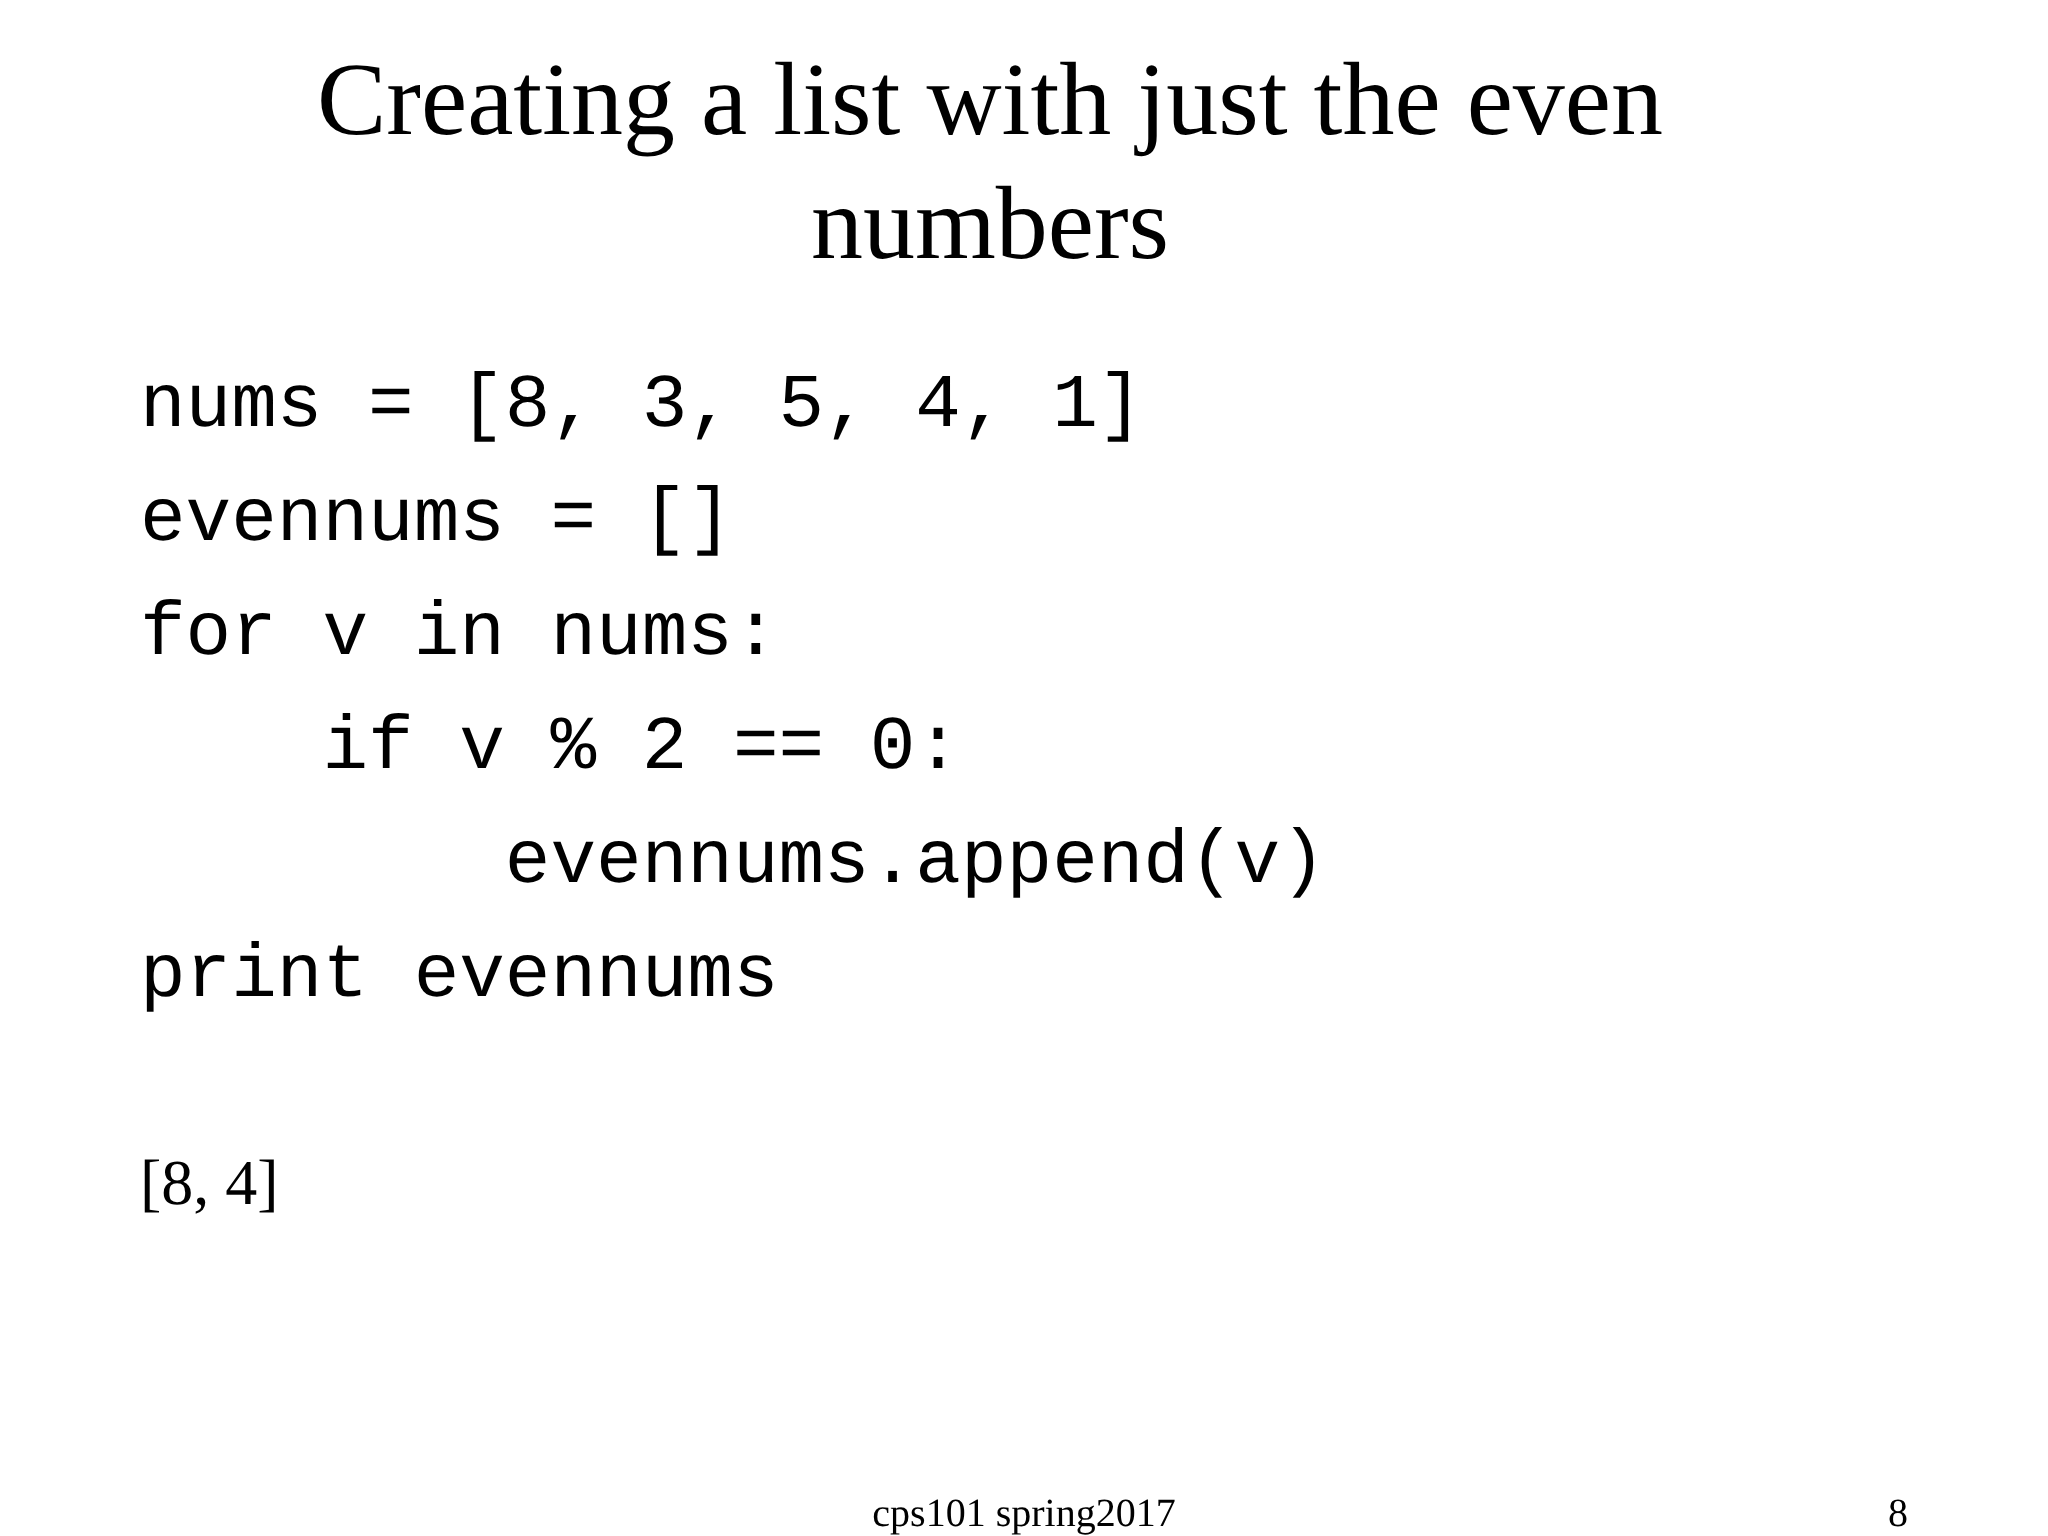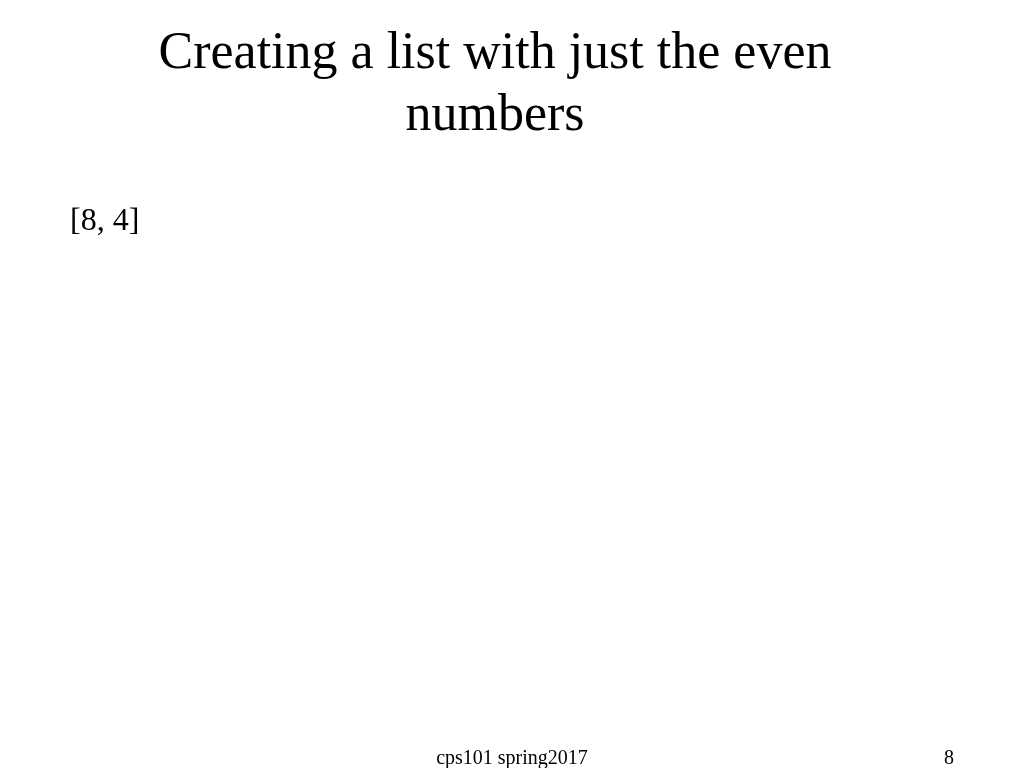--- a/index.html
+++ b/index.html
@@ -69,20 +69,28 @@
       position: absolute;
       right: 70px;
     }
   </style>
 </head>
 <body>
 
 <div class="slide">
   <h1 class="title">Creating a list with just the even numbers</h1>
 
+  <div class="code-block">
+    <div class="code-line">nums = [8, 3, 5, 4, 1]</div>
+    <div class="code-line">evennums = []</div>
+    <div class="code-line">for v in nums:</div>
+    <div class="code-line">    if v % 2 == 0:</div>
+    <div class="code-line">        evennums.append(v)</div>
+    <div class="code-line">print evennums</div>
+  </div>
 
   <div class="output">[8, 4]</div>
 
   <div class="footer">
     <span class="footer-center">cps101 spring2017</span>
     <span class="footer-right">8</span>
   </div>
 </div>
 
 </body></html>

